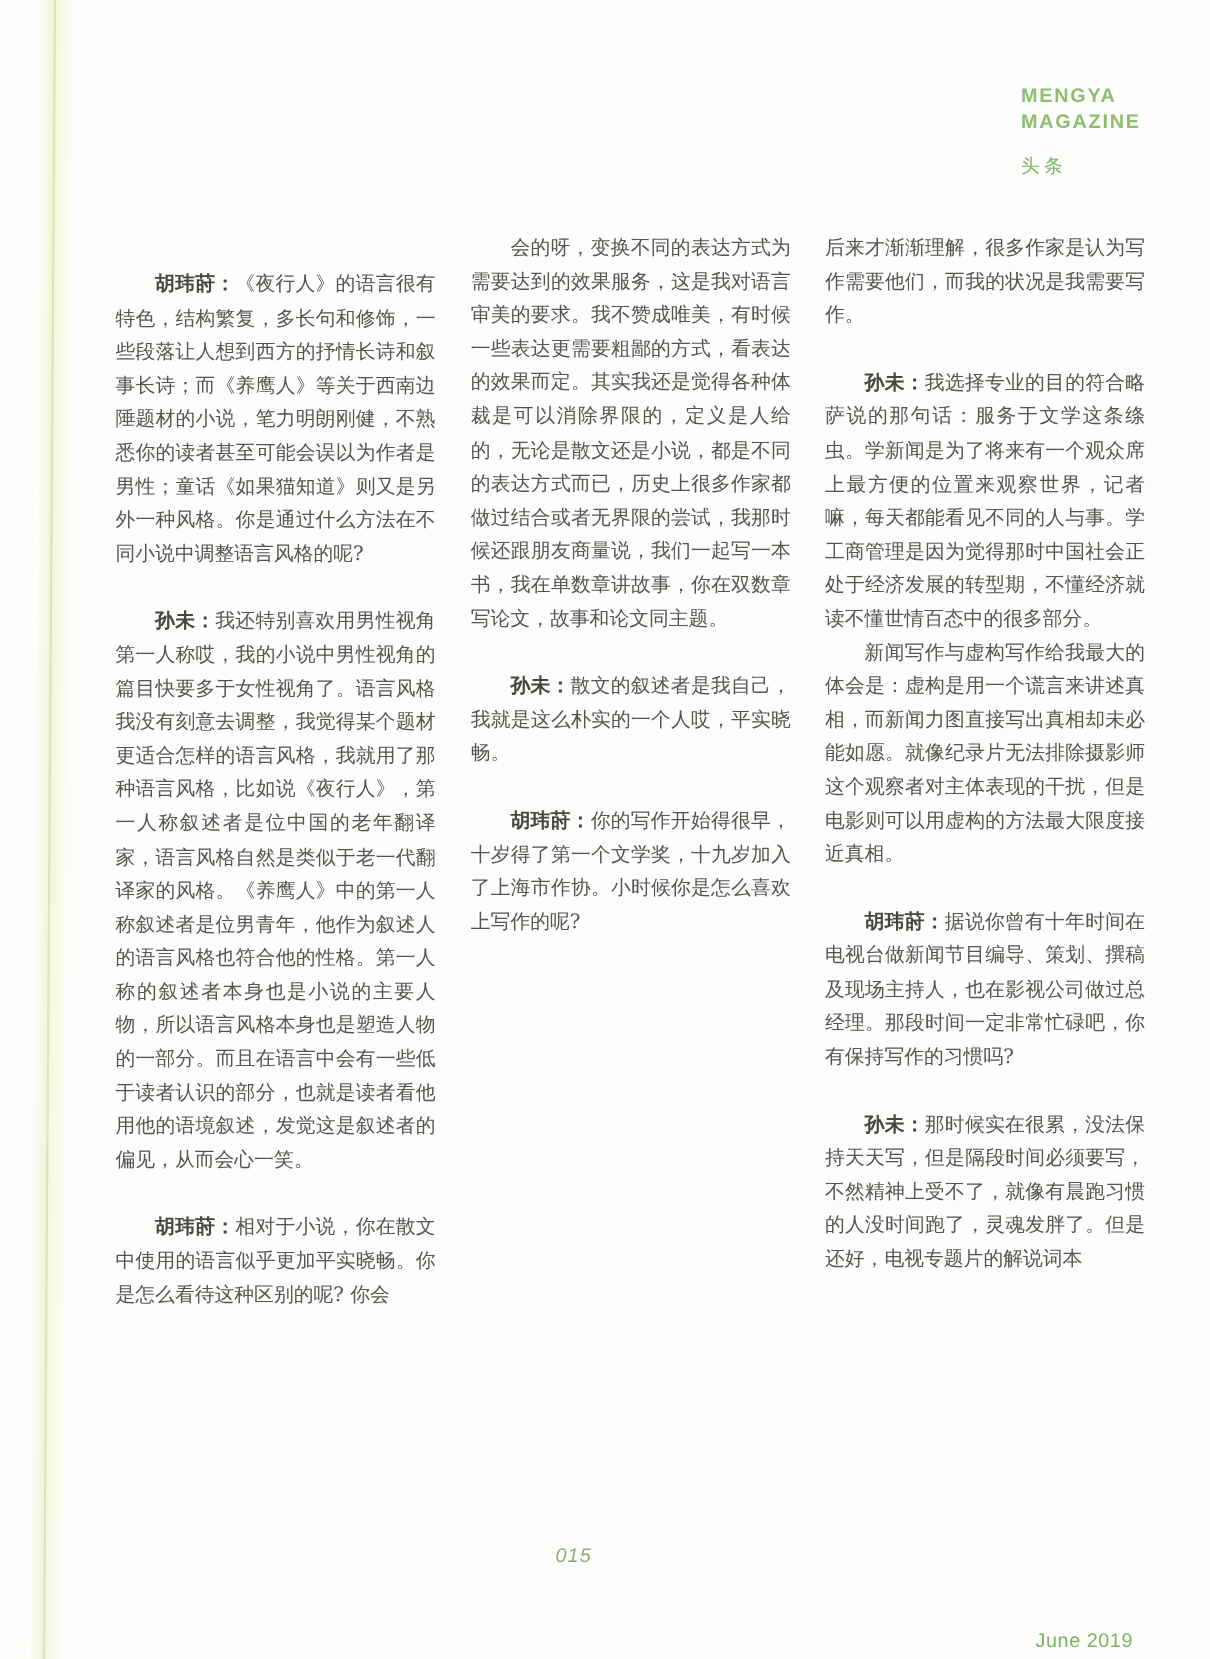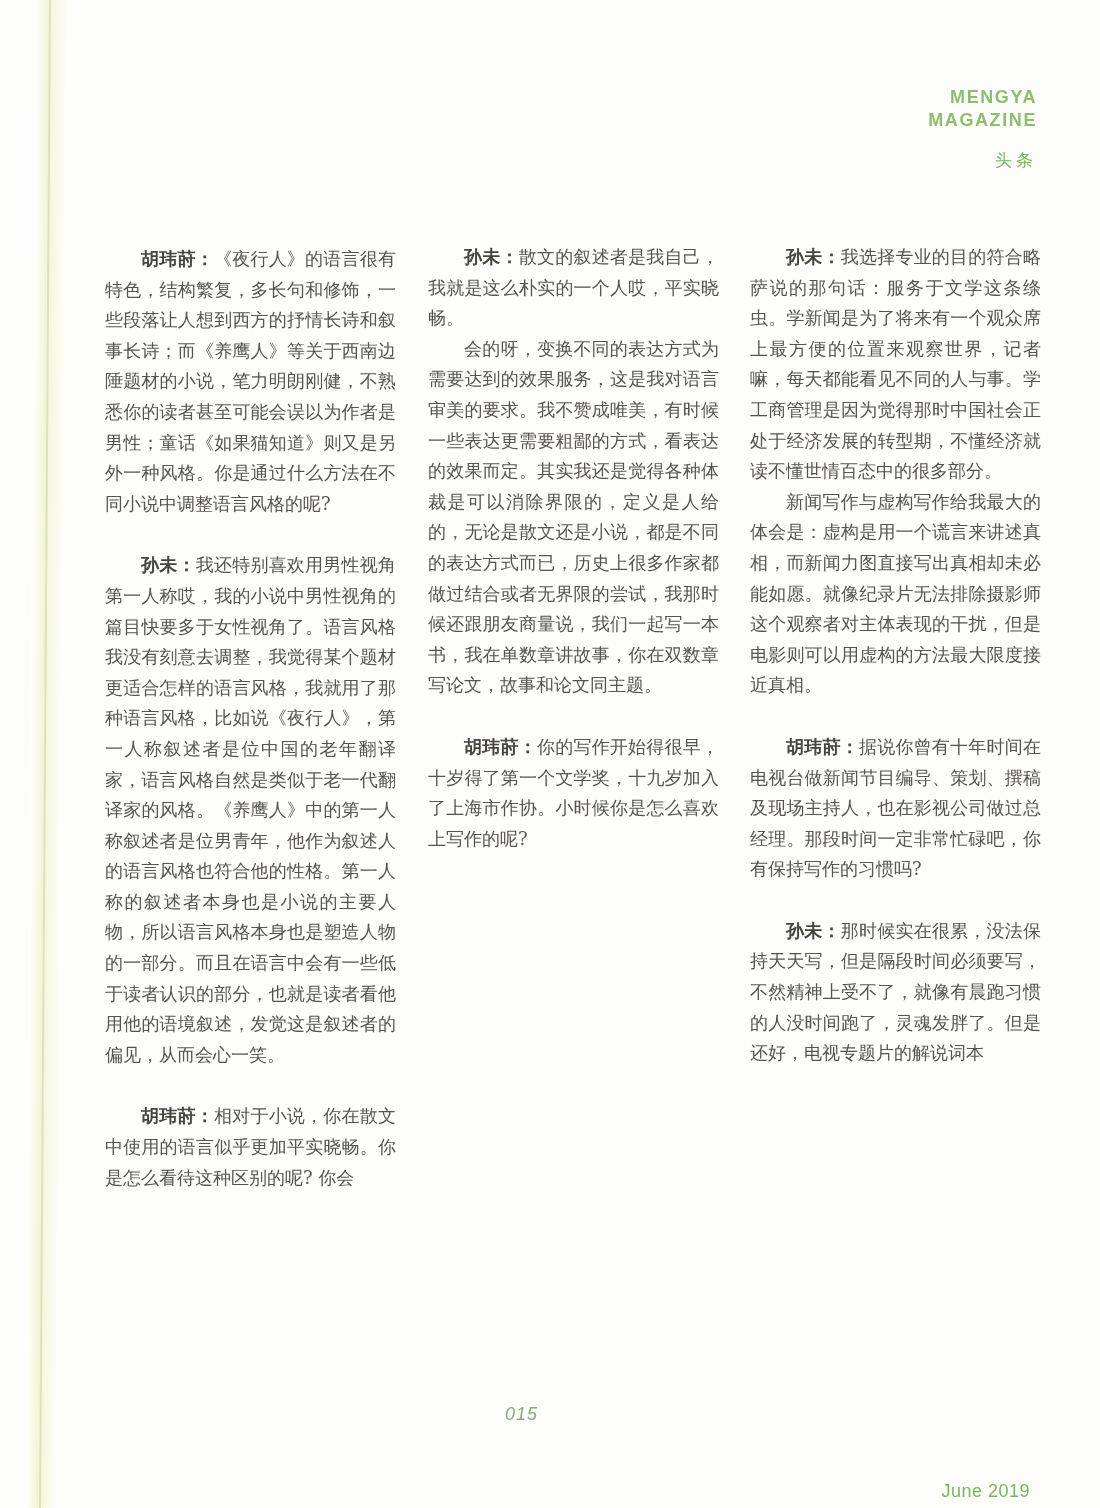--- a/index.html
+++ b/index.html
@@ -33,23 +33,23 @@
     left: 44px;
     top: -12px;
     width: 2px;
     height: 1534px;
     background: var(--edge-line, #dde2ba);
     transform: rotate(0.38deg);
   }
   
   .header {
     position: absolute;
-    top: 86px;
+    top: 76px;
     right: 63px;
-    text-align: right;
+    text-align: left;
   }
   .magazine-name {
     font-family: "Liberation Sans", sans-serif;
     font-weight: bold;
     font-size: 18px;
     line-height: 23px;
     letter-spacing: 1.6px;
     color: var(--brand-green, #8dbe70);
   }
   .section-label {
@@ -118,25 +118,26 @@
     </div>
     <div class="section-label">头条</div>
   </div>
 
   <div class="column col-1 offset-top">
       <p class="para"><span class="speaker">胡玮莳：</span>《夜行人》的语言很有特色，结构繁复，多长句和修饰，一些段落让人想到西方的抒情长诗和叙事长诗；而《养鹰人》等关于西南边陲题材的小说，笔力明朗刚健，不熟悉你的读者甚至可能会误以为作者是男性；童话《如果猫知道》则又是另外一种风格。你是通过什么方法在不同小说中调整语言风格的呢?</p>
       <p class="para gap"><span class="speaker">孙未：</span>我还特别喜欢用男性视角第一人称哎，我的小说中男性视角的篇目快要多于女性视角了。语言风格我没有刻意去调整，我觉得某个题材更适合怎样的语言风格，我就用了那种语言风格，比如说《夜行人》，第一人称叙述者是位中国的老年翻译家，语言风格自然是类似于老一代翻译家的风格。《养鹰人》中的第一人称叙述者是位男青年，他作为叙述人的语言风格也符合他的性格。第一人称的叙述者本身也是小说的主要人物，所以语言风格本身也是塑造人物的一部分。而且在语言中会有一些低于读者认识的部分，也就是读者看他用他的语境叙述，发觉这是叙述者的偏见，从而会心一笑。</p>
       <p class="para gap"><span class="speaker">胡玮莳：</span>相对于小说，你在散文中使用的语言似乎更加平实晓畅。你是怎么看待这种区别的呢? 你会</p>
     </div>
   <div class="column col-2">
+      <p class="para">会的呀，变换不同的表达方式为需要达到的效果服务，这是我对语言审美的要求。我不赞成唯美，有时候一些表达更需要粗鄙的方式，看表达的效果而定。其实我还是觉得各种体裁是可以消除界限的，定义是人给的，无论是散文还是小说，都是不同的表达方式而已，历史上很多作家都做过结合或者无界限的尝试，我那时候还跟朋友商量说，我们一起写一本书，我在单数章讲故事，你在双数章写论文，故事和论文同主题。</p>
       <p class="para gap"><span class="speaker">孙未：</span>散文的叙述者是我自己，我就是这么朴实的一个人哎，平实晓畅。</p>
-      <p class="para">会的呀，变换不同的表达方式为需要达到的效果服务，这是我对语言审美的要求。我不赞成唯美，有时候一些表达更需要粗鄙的方式，看表达的效果而定。其实我还是觉得各种体裁是可以消除界限的，定义是人给的，无论是散文还是小说，都是不同的表达方式而已，历史上很多作家都做过结合或者无界限的尝试，我那时候还跟朋友商量说，我们一起写一本书，我在单数章讲故事，你在双数章写论文，故事和论文同主题。</p>
       <p class="para gap"><span class="speaker">胡玮莳：</span>你的写作开始得很早，十岁得了第一个文学奖，十九岁加入了上海市作协。小时候你是怎么喜欢上写作的呢?</p>
     </div>
   <div class="column col-3">
+      <p class="para no-indent">后来才渐渐理解，很多作家是认为写作需要他们，而我的状况是我需要写作。</p>
       <p class="para gap"><span class="speaker">孙未：</span>我选择专业的目的符合略萨说的那句话：服务于文学这条绦虫。学新闻是为了将来有一个观众席上最方便的位置来观察世界，记者嘛，每天都能看见不同的人与事。学工商管理是因为觉得那时中国社会正处于经济发展的转型期，不懂经济就读不懂世情百态中的很多部分。</p>
       <p class="para">新闻写作与虚构写作给我最大的体会是：虚构是用一个谎言来讲述真相，而新闻力图直接写出真相却未必能如愿。就像纪录片无法排除摄影师这个观察者对主体表现的干扰，但是电影则可以用虚构的方法最大限度接近真相。</p>
       <p class="para gap"><span class="speaker">胡玮莳：</span>据说你曾有十年时间在电视台做新闻节目编导、策划、撰稿及现场主持人，也在影视公司做过总经理。那段时间一定非常忙碌吧，你有保持写作的习惯吗?</p>
       <p class="para gap"><span class="speaker">孙未：</span>那时候实在很累，没法保持天天写，但是隔段时间必须要写，不然精神上受不了，就像有晨跑习惯的人没时间跑了，灵魂发胖了。但是还好，电视专题片的解说词本</p>
     </div>
 
   <div class="page-number">015</div>
   <div class="issue-date">June 2019</div>
 
 </div>

